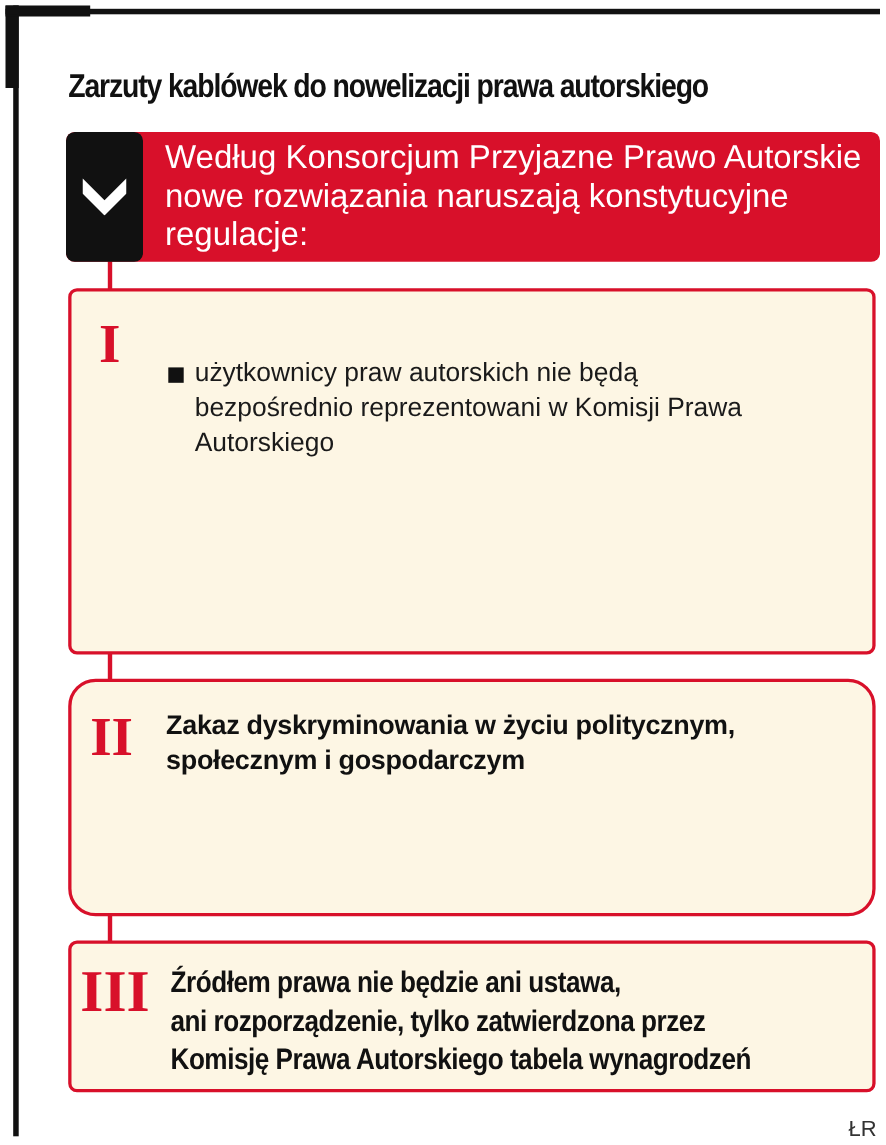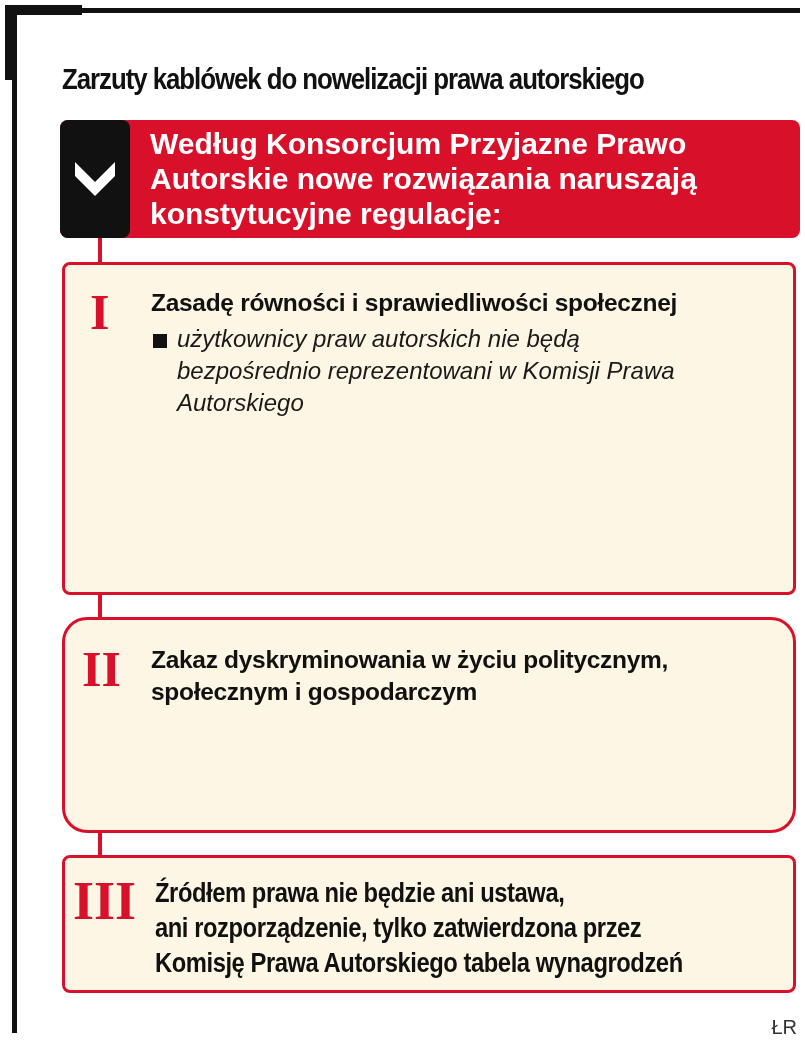--- a/index.html
+++ b/index.html
@@ -12,30 +12,30 @@
 
   .title { position:absolute; left:62px; top:62px; font-size:30px; font-weight:bold; letter-spacing:-1.2px;
            transform:scaleX(0.86); transform-origin:left center; white-space:nowrap; color:#111; }
 
   .connector { position:absolute; left:98px; width:4px; background:#d8102a; }
 
   .header { position:absolute; left:60px; top:120px; width:740px; height:118px; background:#d8102a;
             border-radius:8px; }
   .header-badge { position:absolute; left:60px; top:120px; width:70px; height:118px; background:#111;
                   border-radius:8px; display:flex; align-items:center; justify-content:center; }
-  .header-text { position:absolute; left:150px; top:126px; width:640px; color:#fff; font-weight:bold;
+  .header-text { position:absolute; left:150px; top:126px; width:640px; color:#fff; font-weight:normal;
                  font-size:30px; line-height:35px; }
 
   .box { position:absolute; left:62px; width:734px; background:#fdf6e4; border:3px solid #d8102a;
          border-radius:8px; box-sizing:border-box; }
   .numeral { position:absolute; font-family:"Liberation Serif", serif; font-weight:bold; color:#d8102a;
              font-size:50px; line-height:50px; }
   .box-heading { position:absolute; font-weight:bold; font-size:24.5px; line-height:32px; color:#111;
                  letter-spacing:-0.3px; }
-  .bullets { position:absolute; list-style:none; margin:0; padding:0;font-style:italic; }
+  .bullets { position:absolute; list-style:none; margin:0; padding:0; }
   .bullet { position:relative; padding-left:26px; font-size:24px; line-height:32px; color:#1a1a1a;
             margin-bottom:10px; }
   .bullet-mark { position:absolute; left:2px; top:11px; width:14px; height:14px; background:#111; }
   .box3-heading { position:absolute; left:90px; top:18px; font-weight:bold; font-size:27px; line-height:35px;
                   color:#111; transform:scaleX(0.88); transform-origin:left top; white-space:nowrap; letter-spacing:-0.5px; }
 
   .credit { position:absolute; right:8px; top:1016px; font-size:20px; color:#333; }
 </style>
 </head>
 <body>
@@ -54,21 +54,20 @@
 <div class="header"></div>
 <div class="header-badge">
   <svg width="40" height="34" viewBox="0 0 40 34">
     <polygon points="0,0 20,20 40,0 40,14 20,34 0,14" fill="#ffffff"></polygon>
   </svg>
 </div>
 <div class="header-text">Według Konsorcjum Przyjazne Prawo Autorskie nowe rozwiązania naruszają konstytucyjne regulacje:</div>
 
 <div class="box" style="top:262px;height:333px;">
   <div class="numeral" style="left:25px;top:22px;">I</div>
-  <div class="box-heading" style="left:86px;top:22px;">Zasadę równości i sprawiedliwości społecznej</div>
   <ul class="bullets" style="left:86px;top:58px;width:620px;">
     <li class="bullet" style="width:520px;">
       <span class="bullet-mark"></span>
       <span>użytkownicy praw autorskich nie będą bezpośrednio reprezentowani w Komisji Prawa Autorskiego</span>
     </li>
   </ul>
 </div>
 
 <div class="box" style="top:617px;height:216px;border-radius:25px;">
   <div class="numeral" style="left:17px;top:24px;">II</div>

